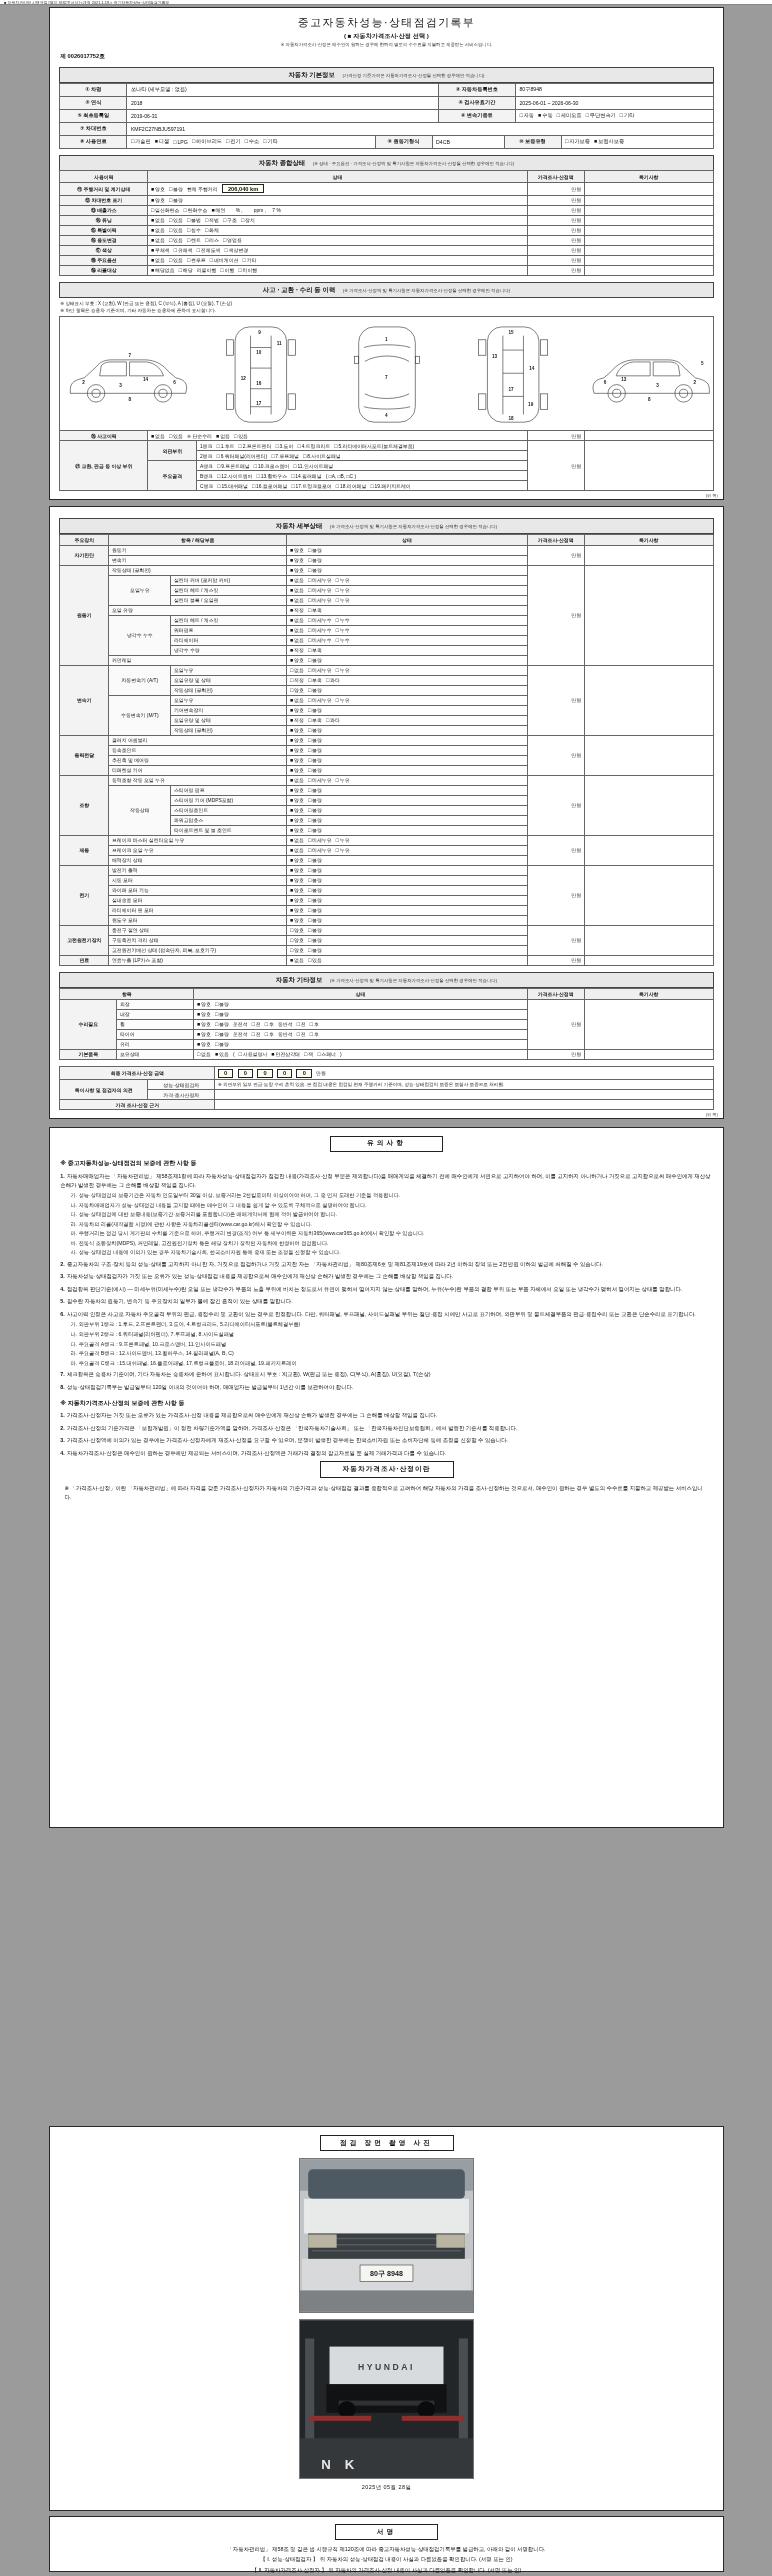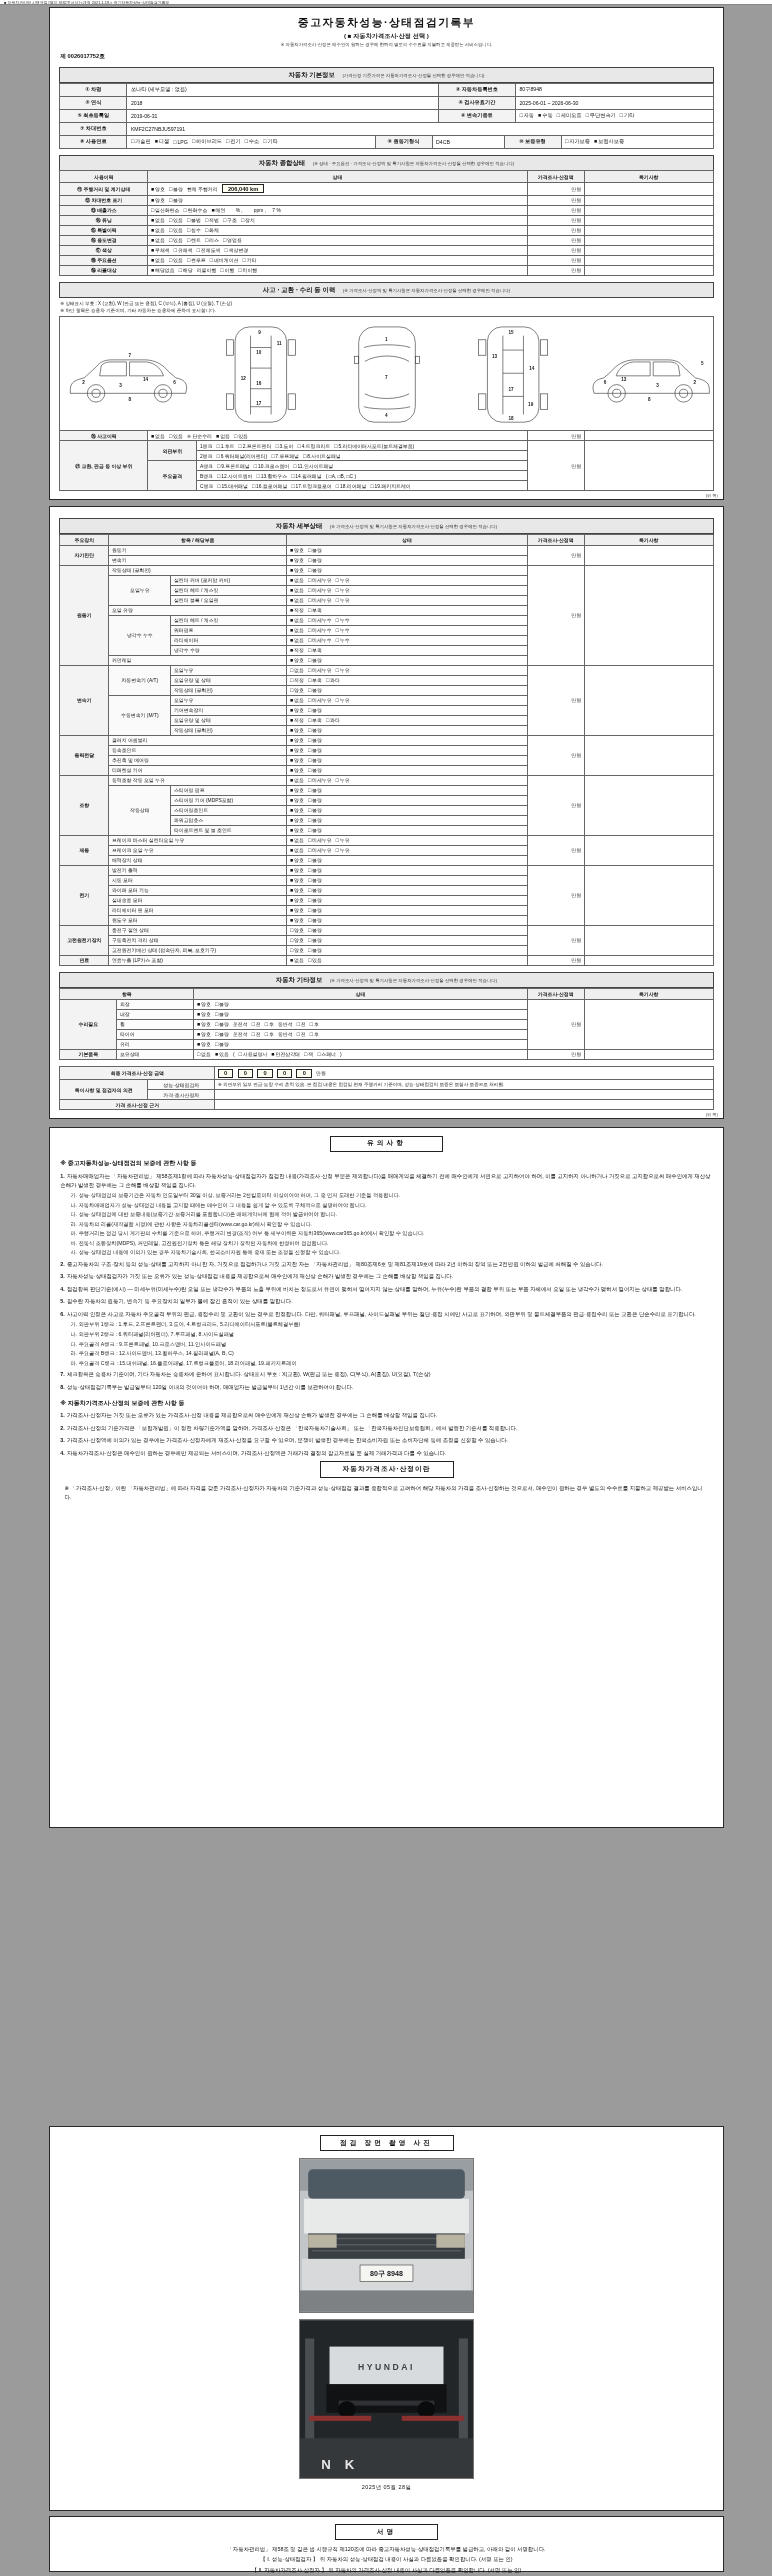--- a/index.html
+++ b/index.html
@@ -5,21 +5,21 @@
 *{margin:0;padding:0;box-sizing:border-box}
 html,body{width:773px;height:2576px}
 body{position:relative;background:#9b9b9b;font-family:"Liberation Sans","DejaVu Sans",sans-serif;color:#111}
 .topbar{position:absolute;top:0;left:0;width:773px;height:5.2px;background:#fdfdfd;border-bottom:0.5px solid #888;font-size:3.9px;line-height:5.2px;padding-left:4.1px;color:#333;overflow:hidden}
 .panel{width:675px;margin-left:49px;background:#fff;border:0.5px solid #2a2a2a;padding:5.2px 9.3px 8.2px;position:relative}
 #panel1{margin-top:7.2px}
 #panel2{margin-top:5.2px}
 #panel3{margin-top:8.2px;min-height:701px}
 #panel-photos{position:absolute;top:2126px;left:49px;width:675px;height:385px;background:#fff;border:0.5px solid #2a2a2a;padding:6.2px 9.3px}
 #panel-sign{position:absolute;top:2516px;left:49px;width:675px;height:56px;background:#fff;border:0.5px solid #2a2a2a;padding:5.2px 9.3px}
-.title{font-size:10.8px;font-weight:bold;text-align:center;letter-spacing:1.5px;margin-top:3.1px}
+.title{font-size:10.8px;font-weight:normal;text-align:center;letter-spacing:1.5px;margin-top:3.1px}
 .subtitle{font-size:6.2px;font-weight:bold;text-align:center;margin-top:1.5px}
 .title-note{font-size:4.4px;text-align:center;color:#333;margin-top:1.5px}
 .doc-no{font-size:5.7px;font-weight:bold;margin:5.2px 0 1px 1px}
 .back-mark{position:absolute;right:5.2px;bottom:1.5px;font-size:4.1px;color:#444}
 .sec-head{border:0.5px solid #444;background:#e8e8e8;text-align:center;padding:2.1px;margin-top:6.2px}
 .sec-title{font-weight:bold;font-size:6.4px}
 .sec-note{font-size:4.4px;color:#333;margin-left:5.2px}
 .btable{border-top:0.5px solid #666;border-left:0.5px solid #666;font-size:5.2px;margin-top:-0.5px}
 .brow{display:flex}
 .bcell{border-right:0.5px solid #666;border-bottom:0.5px solid #666;padding:2.1px 3.6px;min-height:13px;display:flex;align-items:center}

